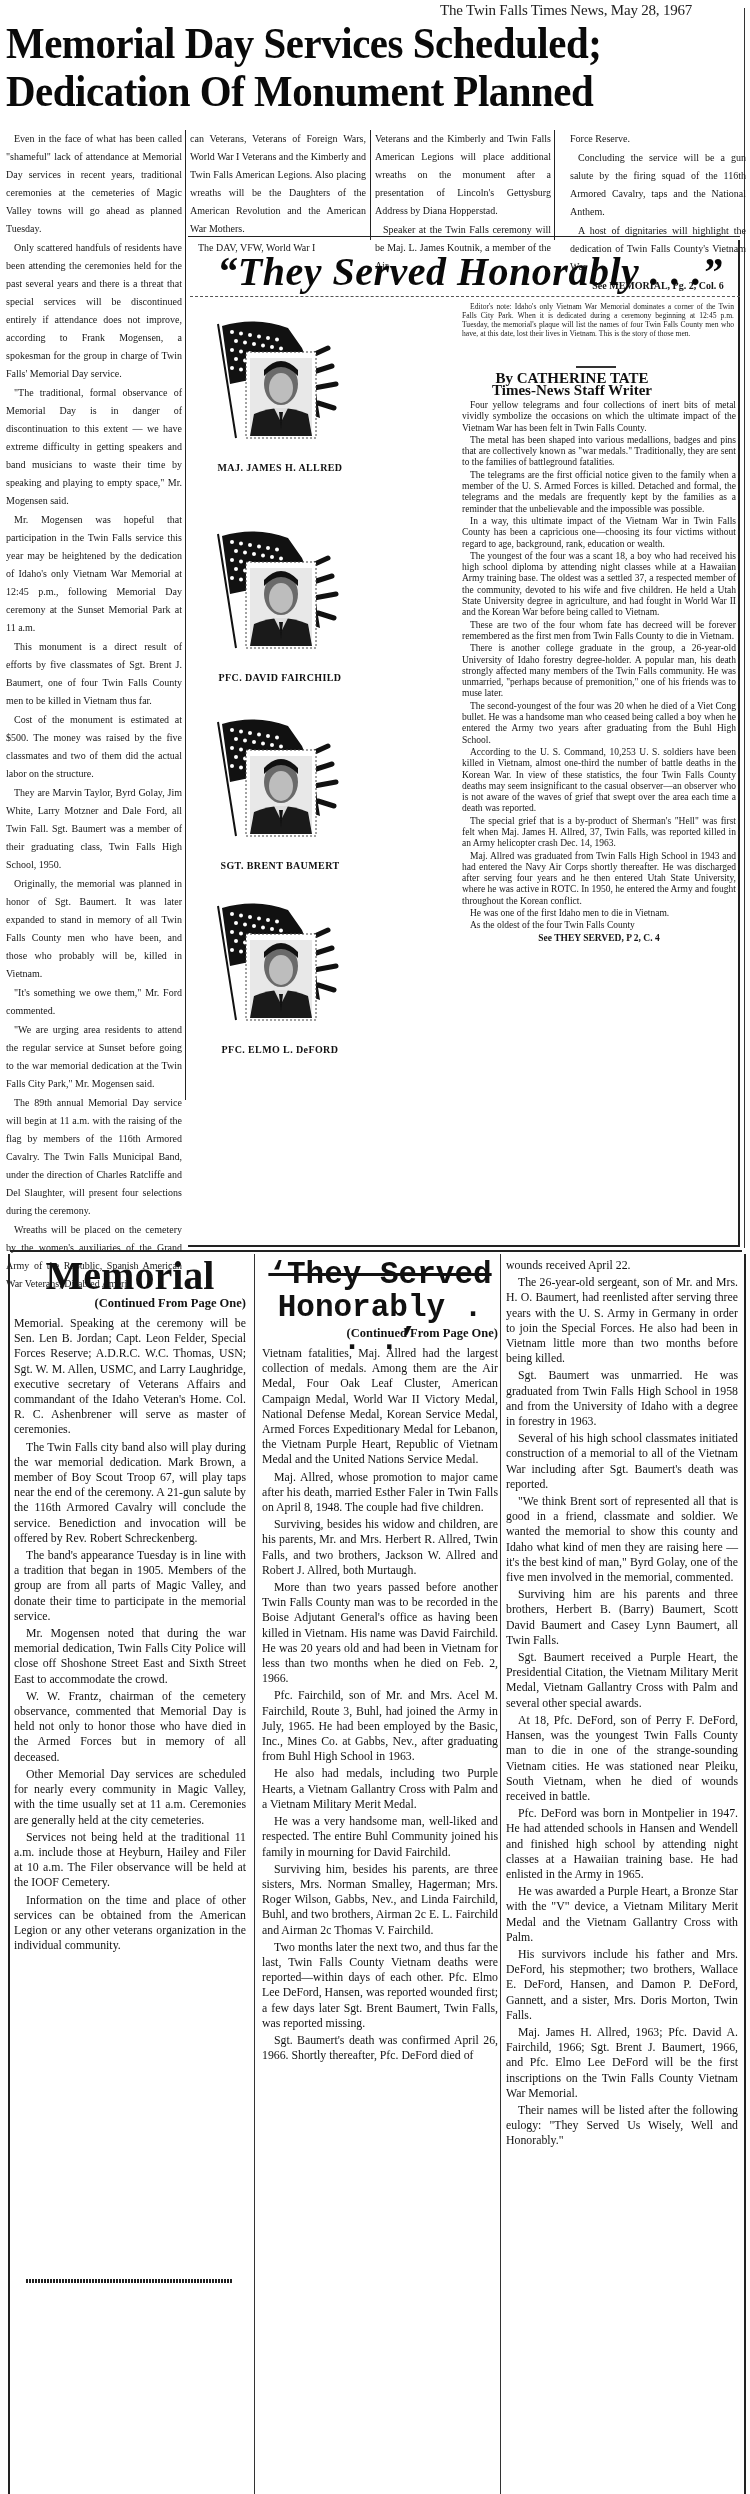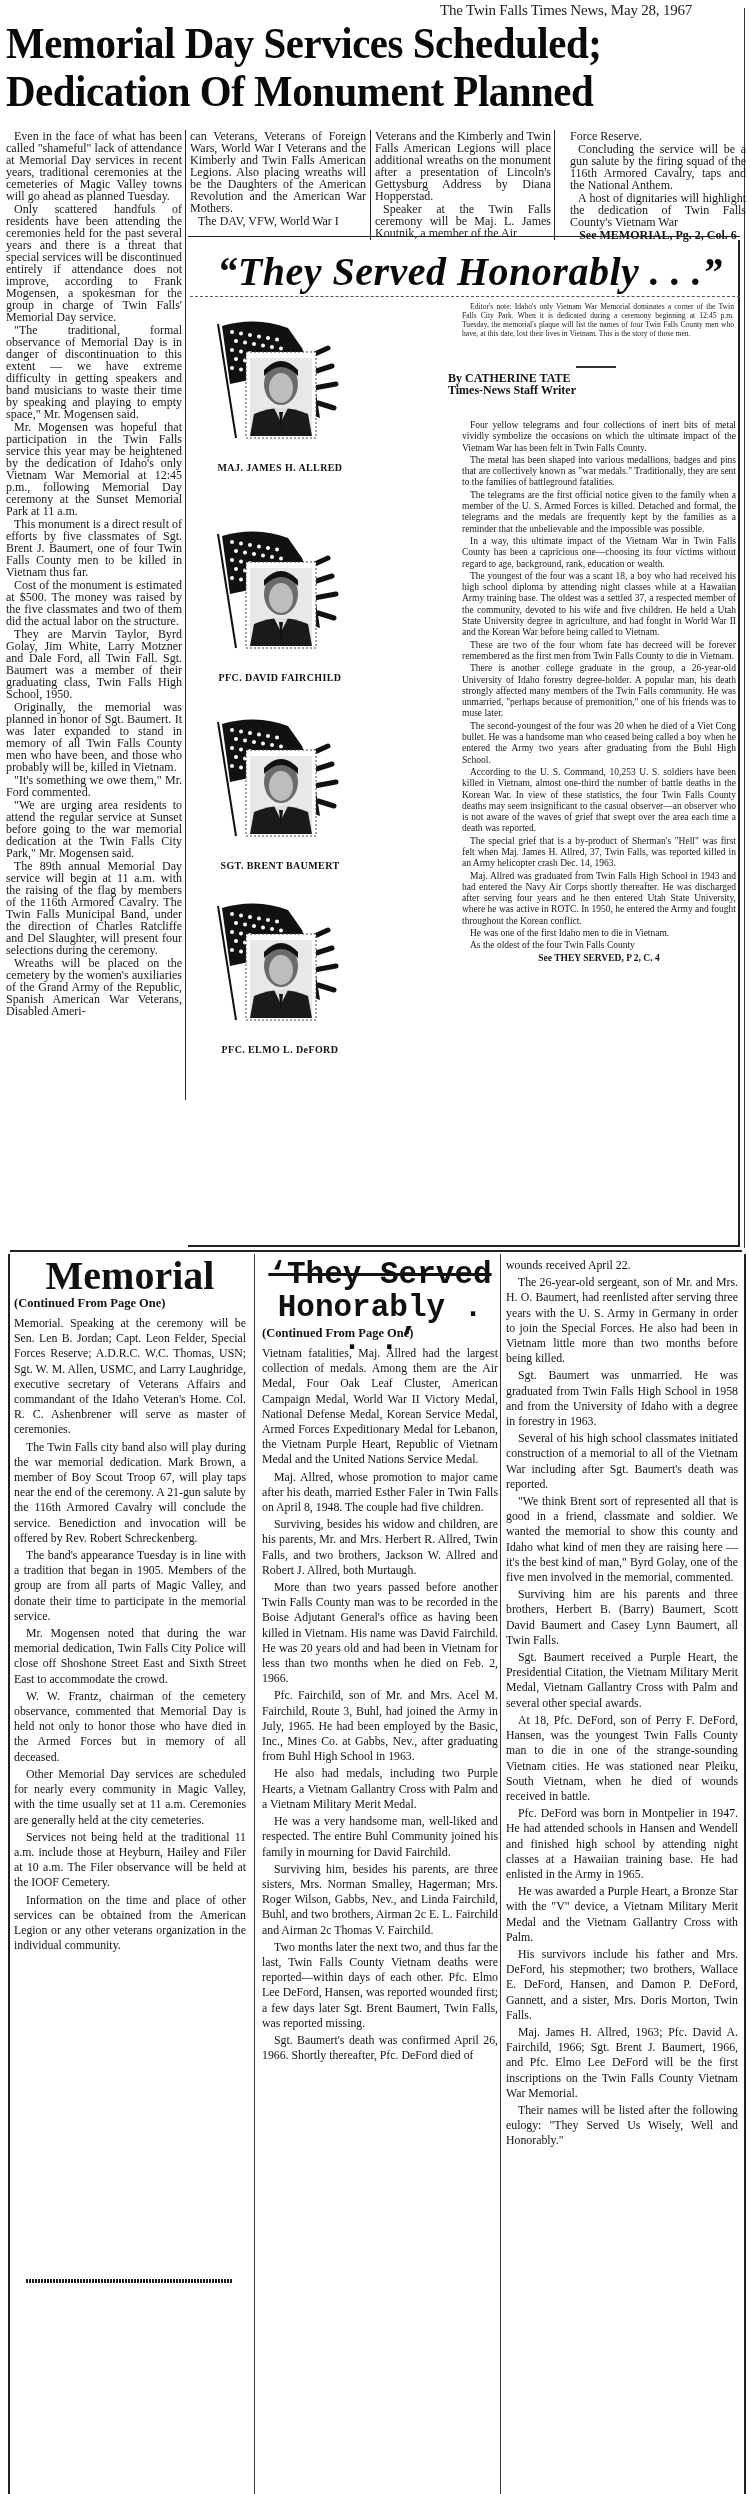--- a/index.html
+++ b/index.html
@@ -3,21 +3,21 @@
 <meta charset="utf-8">
 <style>
   * { box-sizing: border-box; margin: 0; padding: 0; }
   html, body { width: 750px; background: #ffffff; }
   body { font-family: "Liberation Serif", "DejaVu Serif", serif; color: #111; position: relative; height: 2494px; overflow: hidden; }
   .abs { position: absolute; }
 
   .dateline { left: 440px; top: 2px; font-size: 15px; color: #222; letter-spacing: -0.2px; }
   .headline { left: 6px; top: 20px; width: 740px; font-family: "Liberation Serif", serif; font-weight: bold; font-size: 44px; line-height: 48px; letter-spacing: -0.5px; transform: scaleX(0.93); transform-origin: left top; white-space: nowrap; color: #0a0a0a; }
 
-  .col { font-size: 12px; line-height: 12px; text-align: justify; hyphens: auto; color: #161616; }
+  .col { font-size: 10px; line-height: 18px; text-align: justify; hyphens: auto; color: #161616; }
   .col p { text-indent: 8px; margin-bottom: 1px; }
   .col p.noind { text-indent: 0; }
   .seeline { font-weight: bold; text-align: center; text-indent: 0 !important; }
 
   .vrule { background: #222; width: 1px; }
   .hrule { background: #222; height: 1px; }
 
   
   #c1 { left: 6px; top: 130px; width: 176px; }
   #c2 { left: 190px; top: 130px; width: 176px; }
@@ -28,31 +28,31 @@
   .feature-box { left: 188px; top: 240px; width: 552px; height: 1007px; border-right: 2px solid #222; border-bottom: 2px solid #222; }
   .feature-title { left: 200px; top: 248px; width: 540px; font-family: "Liberation Serif", serif; font-style: italic; font-weight: bold; font-size: 40px; letter-spacing: 0.5px; text-align: center; color: #0a0a0a; }
   .feature-rule { left: 190px; top: 296px; width: 550px; height: 1px; border-top: 1px dashed #555; }
 
   .photo { left: 210px; width: 130px; height: 140px; }
   .photo svg { width: 100%; height: 100%; }
   .caption { left: 200px; width: 160px; text-align: center; font-family: "Liberation Serif", serif; font-weight: bold; font-size: 10px; letter-spacing: 0.4px; }
 
   .ed-note { left: 462px; top: 302px; width: 272px; font-size: 7.6px; line-height: 9px; text-align: justify; text-indent: 8px; color: #222; }
   .short-rule { left: 576px; top: 366px; width: 40px; height: 2px; background: #333; }
-  .byline { left: 448px; top: 372px; width: 272px; font-weight: bold; font-size: 12px; line-height: 12px; }
-  #feature-body { left: 462px; top: 400px; width: 274px; font-size: 9.5px; line-height: 11.3px; margin-top: 20px; }
+  .byline { left: 436px; top: 372px; width: 272px; text-align: center; font-weight: bold; font-size: 15px; line-height: 12px; }
+  #feature-body { left: 462px; top: 400px; width: 274px; font-size: 9.5px; line-height: 11.3px; }
 
   
   .lower-rule { left: 10px; top: 1250px; width: 732px; height: 2px; background: #222; }
   .lower-col { font-size: 11.8px; line-height: 15.2px; text-align: justify; color: #121212; }
   .lower-col p { text-indent: 12px; margin-bottom: 2px; }
   .lower-col p.noind { text-indent: 0; }
 
   .mem-title { left: 14px; top: 1258px; width: 232px; text-align: center; font-family: "Liberation Serif", serif; font-weight: bold; font-size: 40px; line-height: 36px; }
-  .cont-line { font-weight: bold; text-align: left; font-size: 12.5px; }
+  .cont-line { font-weight: bold; text-align: right; font-size: 12.5px; }
   #mem-cont { left: 14px; top: 1296px; width: 232px; }
   #mem-body { left: 14px; top: 1316px; width: 232px; }
 
   .ts-title { left: 262px; top: 1258px; width: 236px; text-align: center; font-family: Liberation Mono, monospace; font-weight: bold; font-size: 31px; line-height: 33px; }
   .ts-title .strike { text-decoration: line-through; }
   #ts-cont { left: 262px; top: 1326px; width: 236px; }
   #ts-body { left: 262px; top: 1346px; width: 236px; }
 
   #baum-body { left: 506px; top: 1258px; width: 232px; }
 

